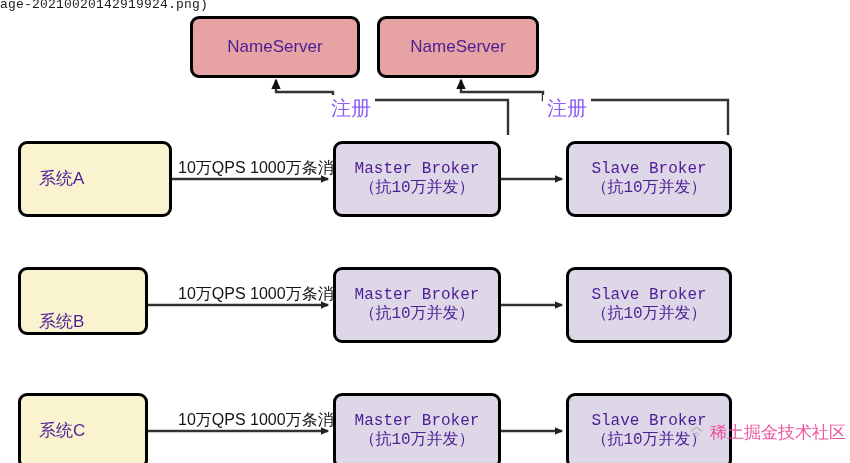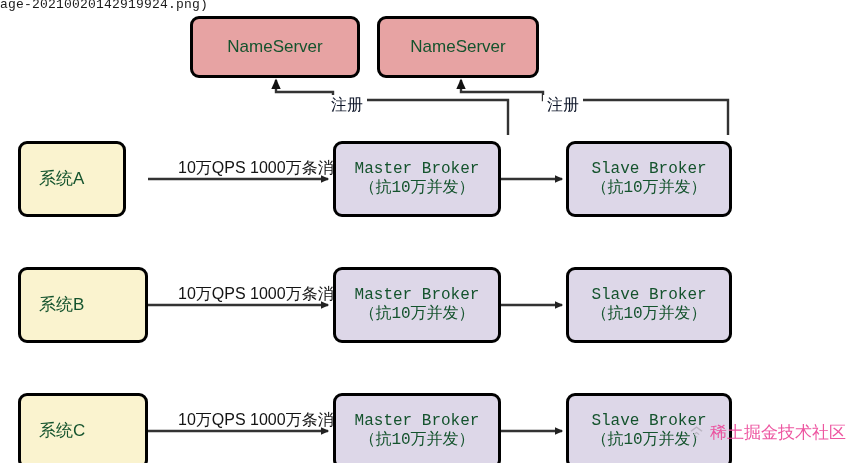--- a/index.html
+++ b/index.html
@@ -38,21 +38,21 @@
   .node {
     position: absolute;
     box-sizing: border-box;
     border: 3px solid #000000;
     border-radius: 9px;
     display: flex;
     flex-direction: column;
     align-items: center;
     justify-content: center;
     text-align: center;
-    color: #14532d;
+    color: #4c1d95;
     line-height: 1.18;
   }
   .node .l1 { display: block; }
   .node .l2 { display: block; }
 
   .node-nameserver {
     background: #e7a3a3;
     font-size: 17px;
   }
   .node-system {
@@ -82,22 +82,22 @@
   .edge-label {
     position: absolute;
     font-size: 16px;
     color: #141414;
     white-space: nowrap;
     text-align: center;
     line-height: 1.22;
   }
   .label-reg {
     position: absolute;
-    font-size: 16px;
-    color: #0f172a;
+    font-size: 20px;
+    color: #8b5cf6;
     background: #ffffff;
     padding: 0 4px;
     white-space: nowrap;
   }
 
   
   .watermark {
     position: absolute;
     display: flex;
     align-items: center;
@@ -165,40 +165,40 @@
     <span class="l1">NameServer</span>
   </div>
 
   <div class="node node-nameserver" style="left:377px; top:16px; width:162px; height:62px;">
     <span class="l1">NameServer</span>
   </div>
 
   <div class="label-reg" style="left:327px; top:95px;">注册</div>
   <div class="label-reg" style="left:543px; top:95px;">注册</div>
 
-  <div class="node node-system" style="left:18px; top:141px; width:108px; height:76px;">
+  <div class="node node-system" style="left:18px; top:141px; width:154px; height:76px;">
     <span class="l1">系统A</span>
   </div>
 
   <div class="edge-label" style="left:178px; top:158px; width:160px;">
     <span class="l1">10万QPS</span>
     <span class="l2">1000万条消息</span>
   </div>
 
   <div class="node node-broker" style="left:333px; top:141px; width:168px; height:76px;">
     <span class="l1">Master Broker</span>
     <span class="l2">（抗10万并发）</span>
   </div>
 
   <div class="node node-broker" style="left:566px; top:141px; width:166px; height:76px;">
     <span class="l1">Slave Broker</span>
     <span class="l2">（抗10万并发）</span>
   </div>
 
-  <div class="node node-system" style="left:18px; top:267px; width:130px; height:76px;">
+  <div class="node node-system" style="left:18px; top:267px; width:130px; height:68px;justify-content:flex-end;">
     <span class="l1">系统B</span>
   </div>
 
   <div class="edge-label" style="left:178px; top:284px; width:160px;">
     <span class="l1">10万QPS</span>
     <span class="l2">1000万条消息</span>
   </div>
 
   <div class="node node-broker" style="left:333px; top:267px; width:168px; height:76px;">
     <span class="l1">Master Broker</span>

